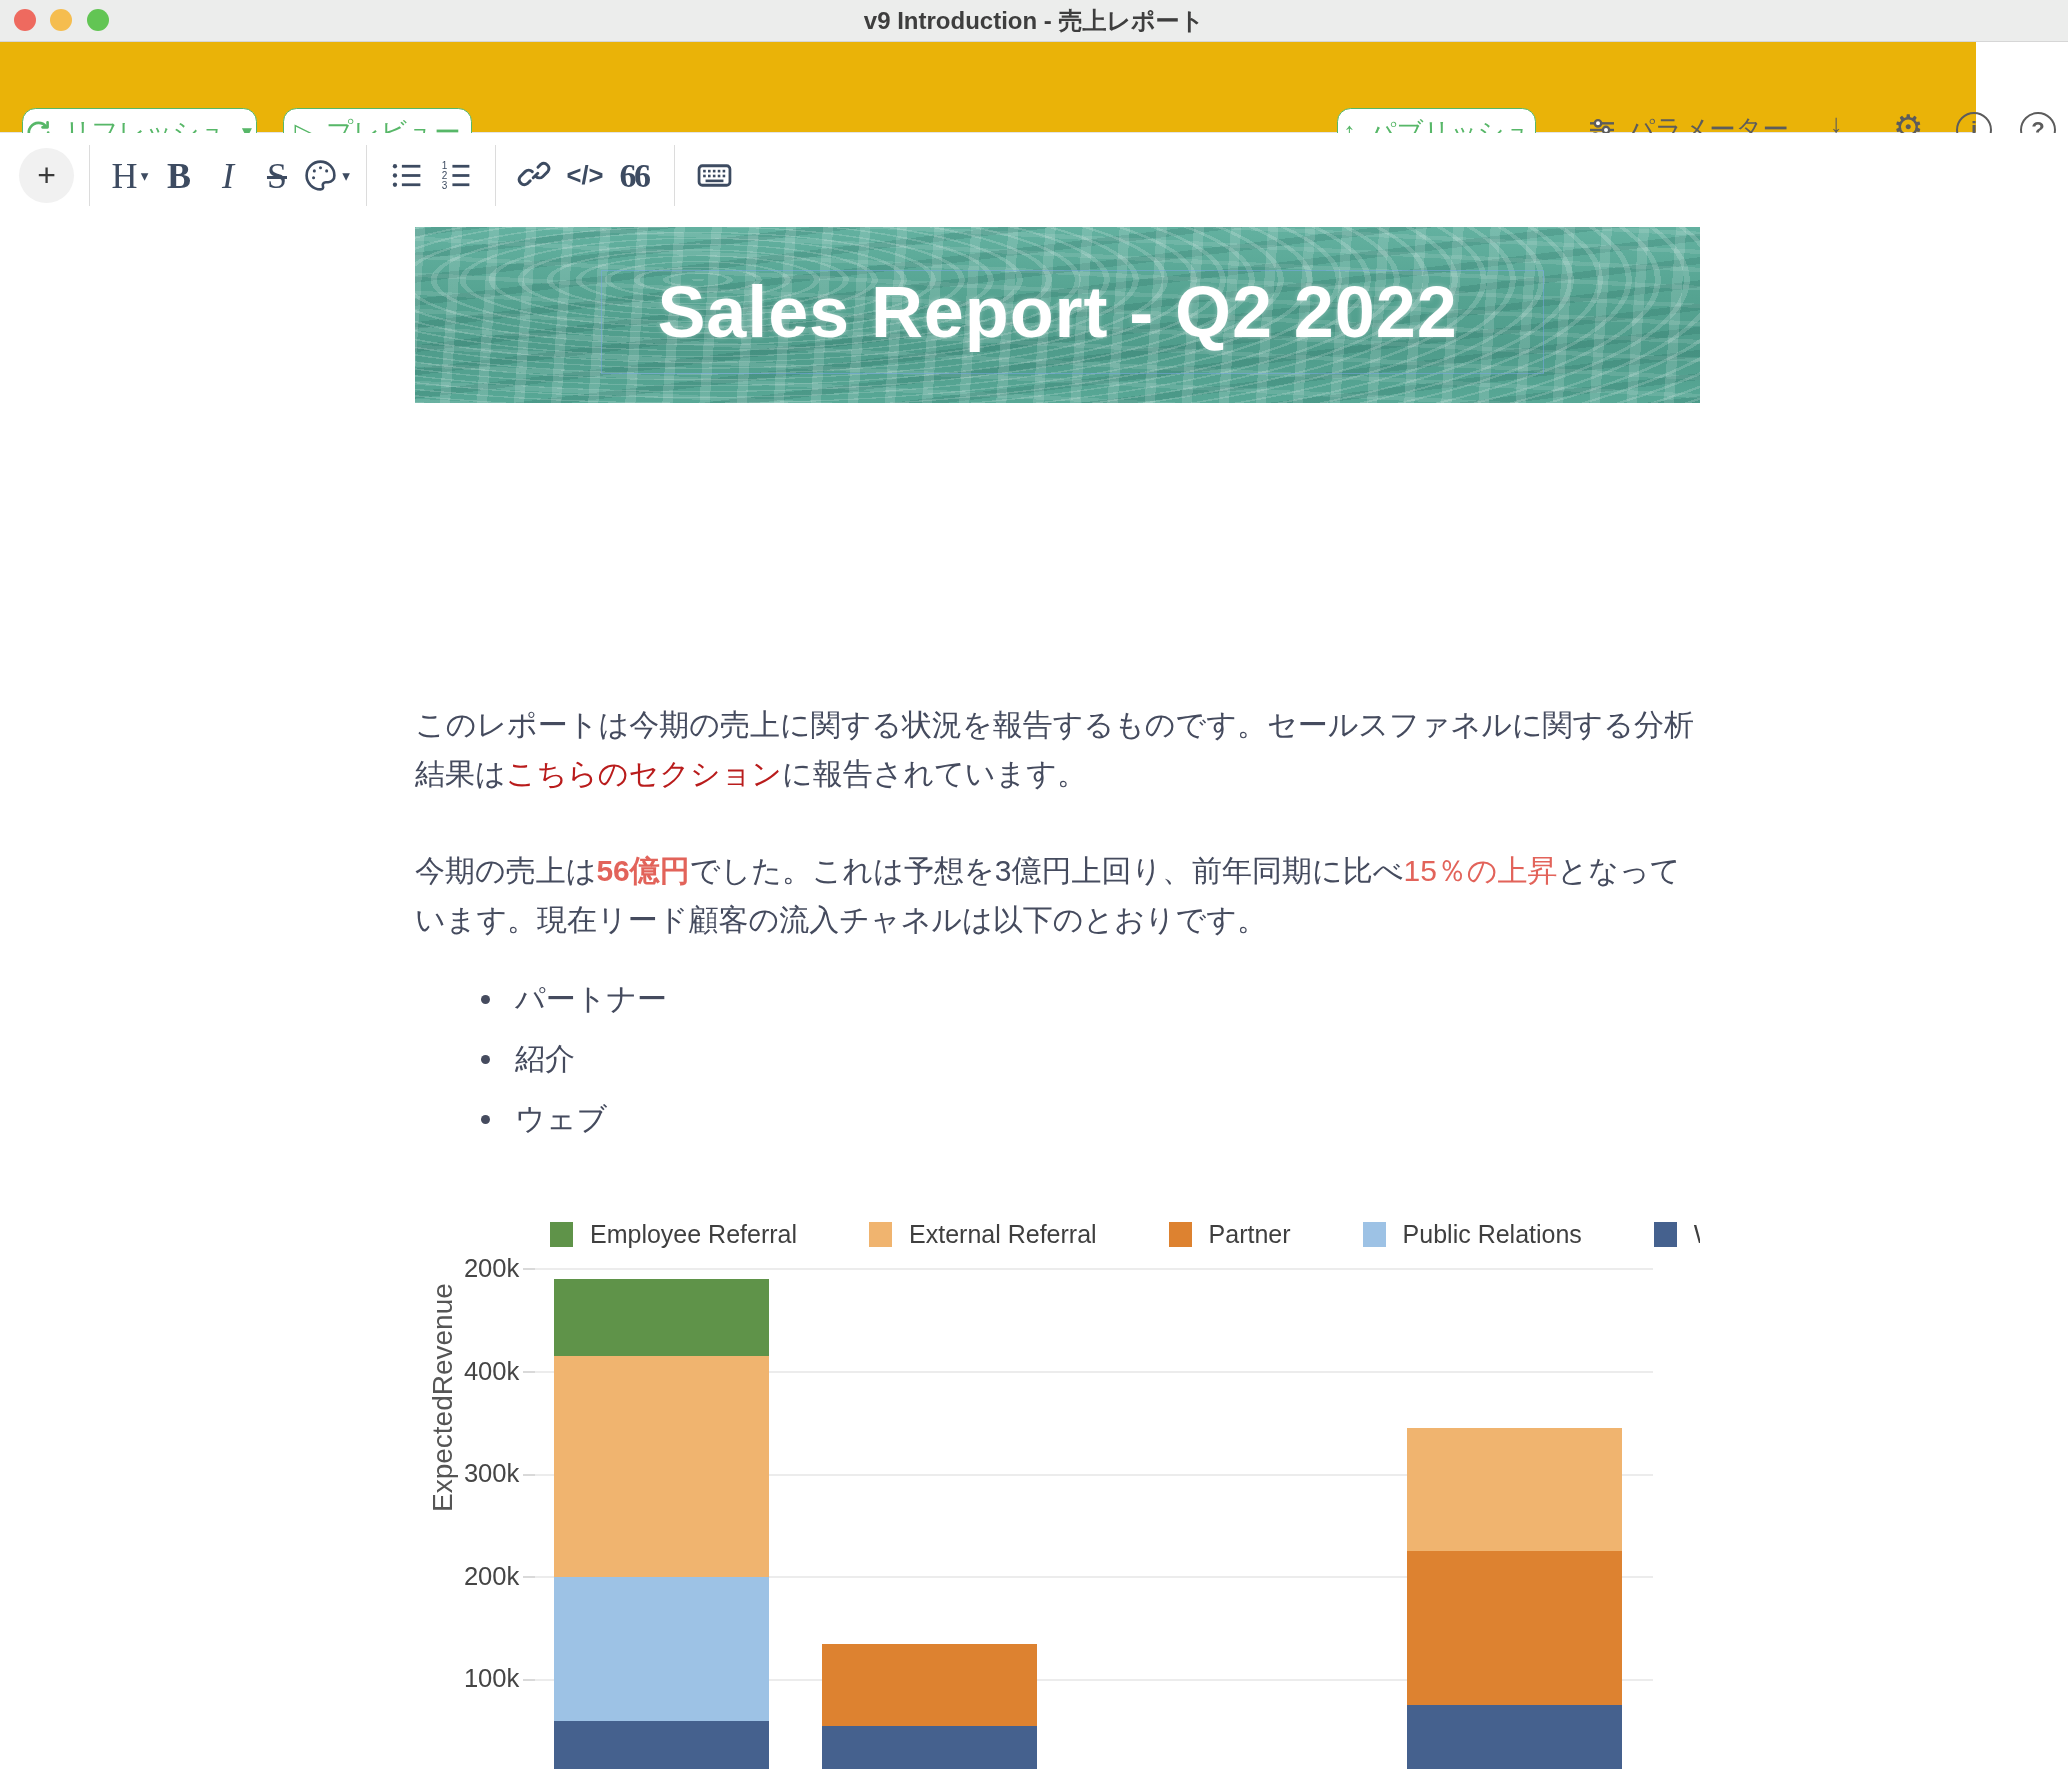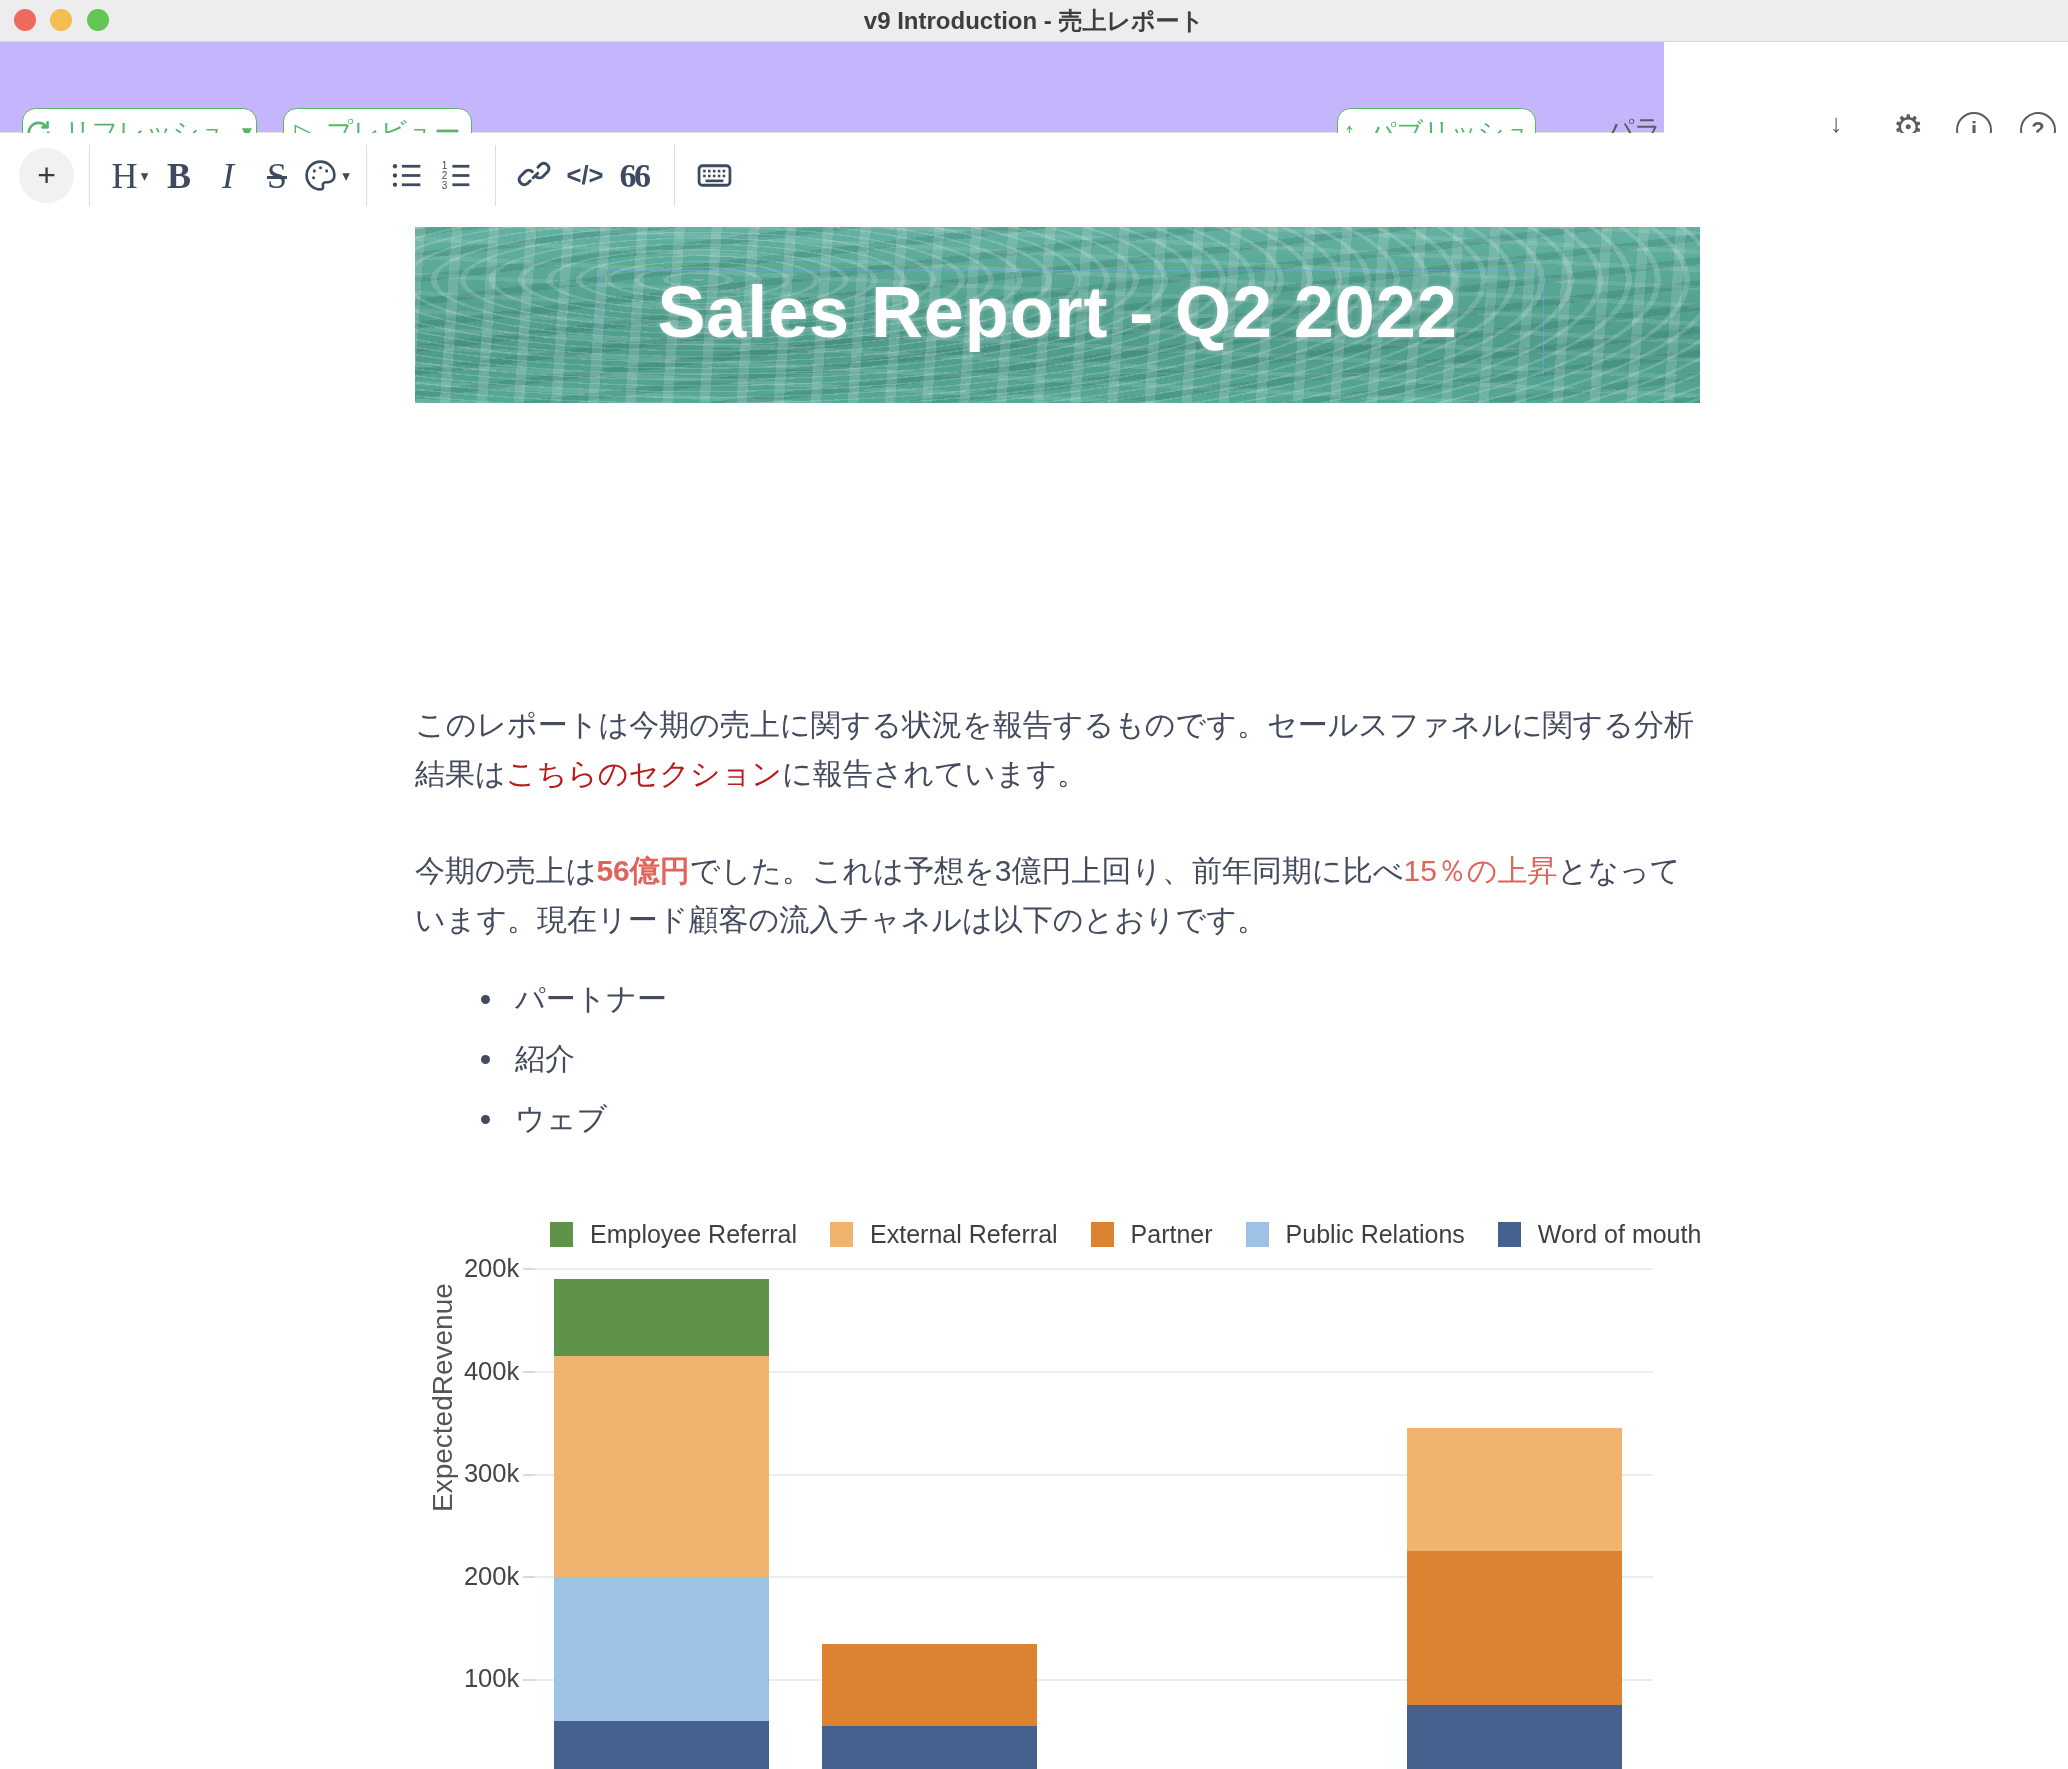--- a/index.html
+++ b/index.html
@@ -10,21 +10,21 @@
   .titlebar{position:absolute;left:0;top:0;width:2068px;height:41px;background:#ecedec;
             border-bottom:0.9px solid #d6d6d6;display:flex;align-items:center;justify-content:center;}
   .traffic{position:absolute;left:13.6px;top:9.4px;display:flex;gap:14.5px;}
   .light{width:22px;height:22px;border-radius:50%;}
   .light.red{background:#ee6a5f;}
   .light.yellow{background:#f5bd4f;}
   .light.green{background:#62c554;}
   .win-title{font-size:24px;font-weight:bold;color:#3e3e3e;}
 
   
-  .toolbar{position:absolute;left:0;top:42px;width:1664px;height:90px;background:#c4b5fd;
+  .toolbar{position:absolute;left:0;top:42px;width:1976px;height:90px;background:#eab308;
            border-bottom:0.9px solid #e4e4e4;}
   .btn-outline{position:absolute;top:66px;height:49px;border:1.7px solid #57b768;border-radius:13.6px;
                color:#57b768;display:flex;align-items:center;justify-content:center;gap:12px;
                font-size:26.4px;background:#fff;box-sizing:border-box;cursor:pointer;}
   .btn-refresh{left:22px;width:235px;}
   .btn-preview{left:283px;width:189px;}
   .btn-publish{left:1337px;width:199px;}
   .caret{font-size:17px;}
   .play-glyph{font-size:25.6px;line-height:1;}
   .up-glyph,.down-glyph{display:inline-block;font-size:25.6px;line-height:0.9;border-bottom:2.6px solid currentColor;padding:0 1.7px 0.9px;}
@@ -73,21 +73,21 @@
   .p2{top:589px;}
   .seg-link{color:#b91c1c;cursor:pointer;}
   .seg-red{color:#e2635a;}
   .seg-red-bold{color:#e2635a;font-weight:bold;}
   .bullets{position:absolute;left:58px;top:734px;margin:8px;padding:0;list-style:none;}
   .bullets li{position:relative;padding-left:34px;font-size:30px;color:#454b5e;height:60px;display:flex;align-items:center;}
   .bullets li::before{content:"";position:absolute;left:0;top:25.6px;width:9.4px;height:9.4px;border-radius:50%;background:#454b5e;}
 
   
   .chart{position:absolute;left:415px;top:1210px;width:1285px;height:560px;overflow:hidden;}
-  .legend{position:absolute;left:135px;top:10.2px;display:flex;gap:33px;}
+  .legend{position:absolute;left:135px;top:10.2px;display:flex;gap:72px;}
   .legend-item{display:flex;align-items:center;gap:17px;}
   .legend-swatch{width:23px;height:25px;}
   .legend-label{font-size:25px;color:#3f3f3f;white-space:nowrap;}
   .ylabel{position:absolute;left:12px;top:302px;transform:rotate(-90deg);transform-origin:left top;
           font-size:28px;color:#555;white-space:nowrap;}
   .plot{position:absolute;left:120px;top:34px;width:1118px;height:526px;}
   .gridline{position:absolute;left:0;width:100%;height:1.7px;background:#ececec;}
   .tickline{position:absolute;width:12px;height:1.7px;background:#d9d9d9;}
   .ticklabel{position:absolute;width:101px;text-align:right;font-size:25.6px;color:#454545;}
   .barseg{position:absolute;}

